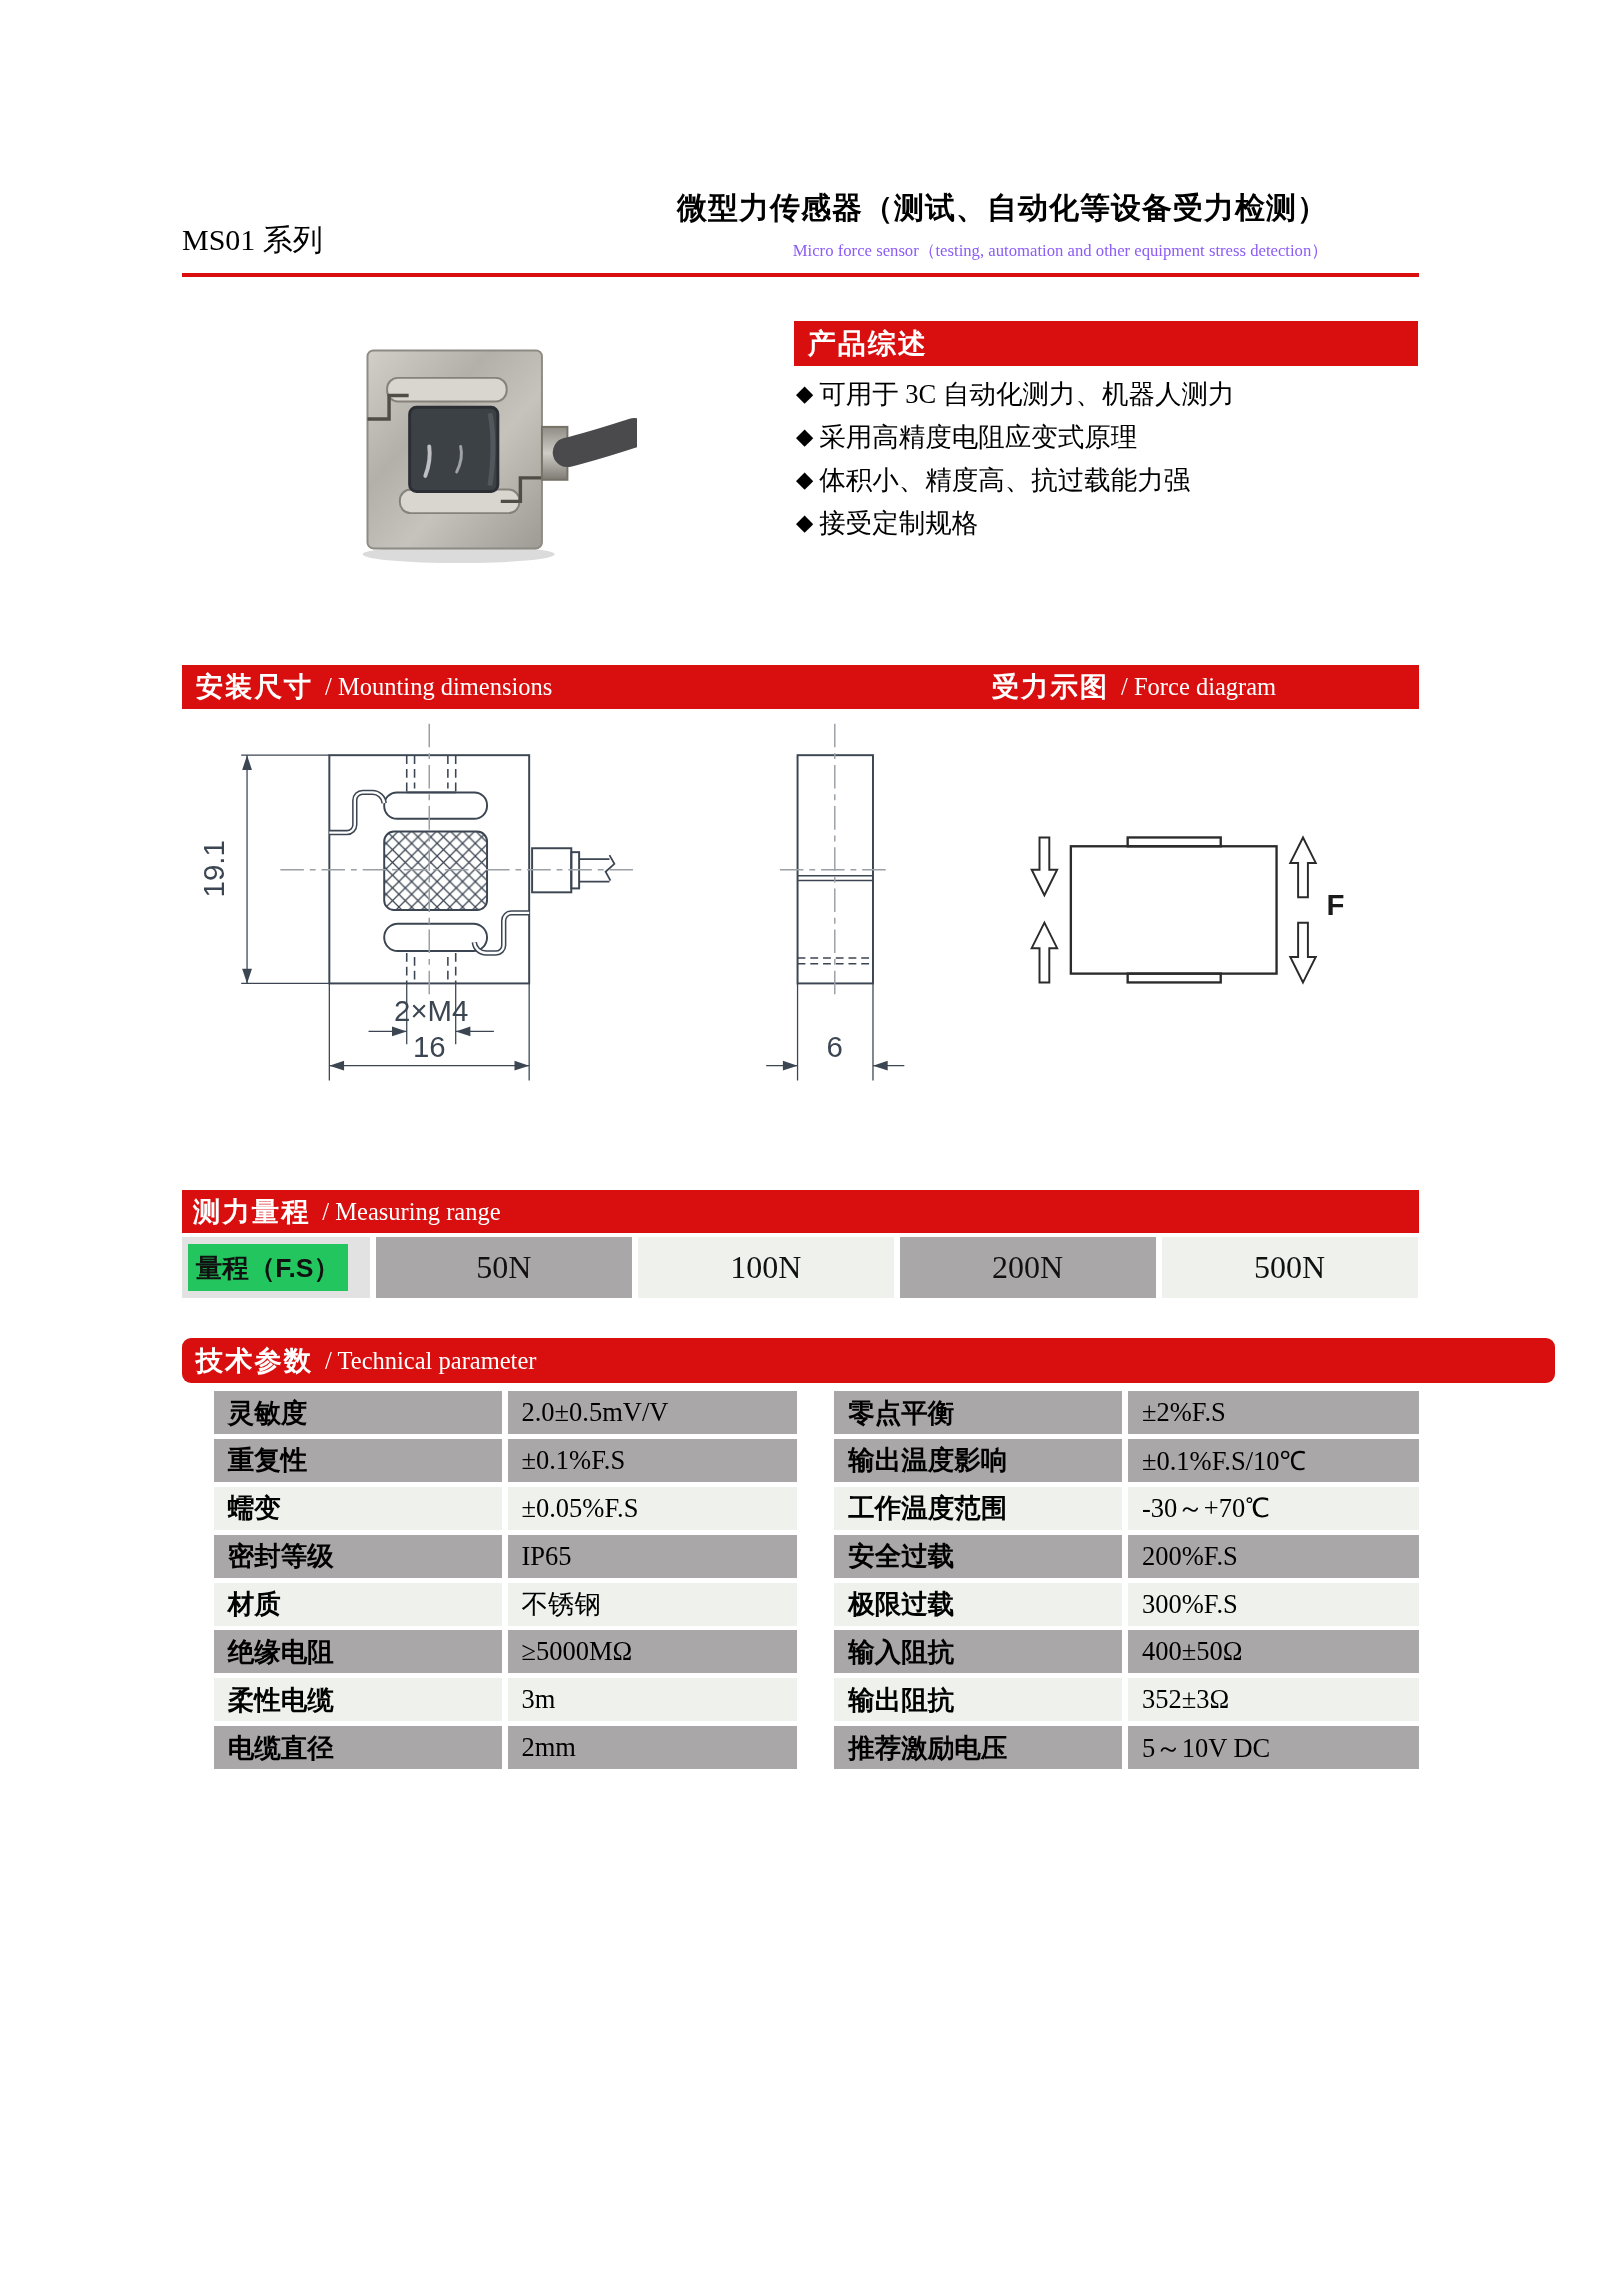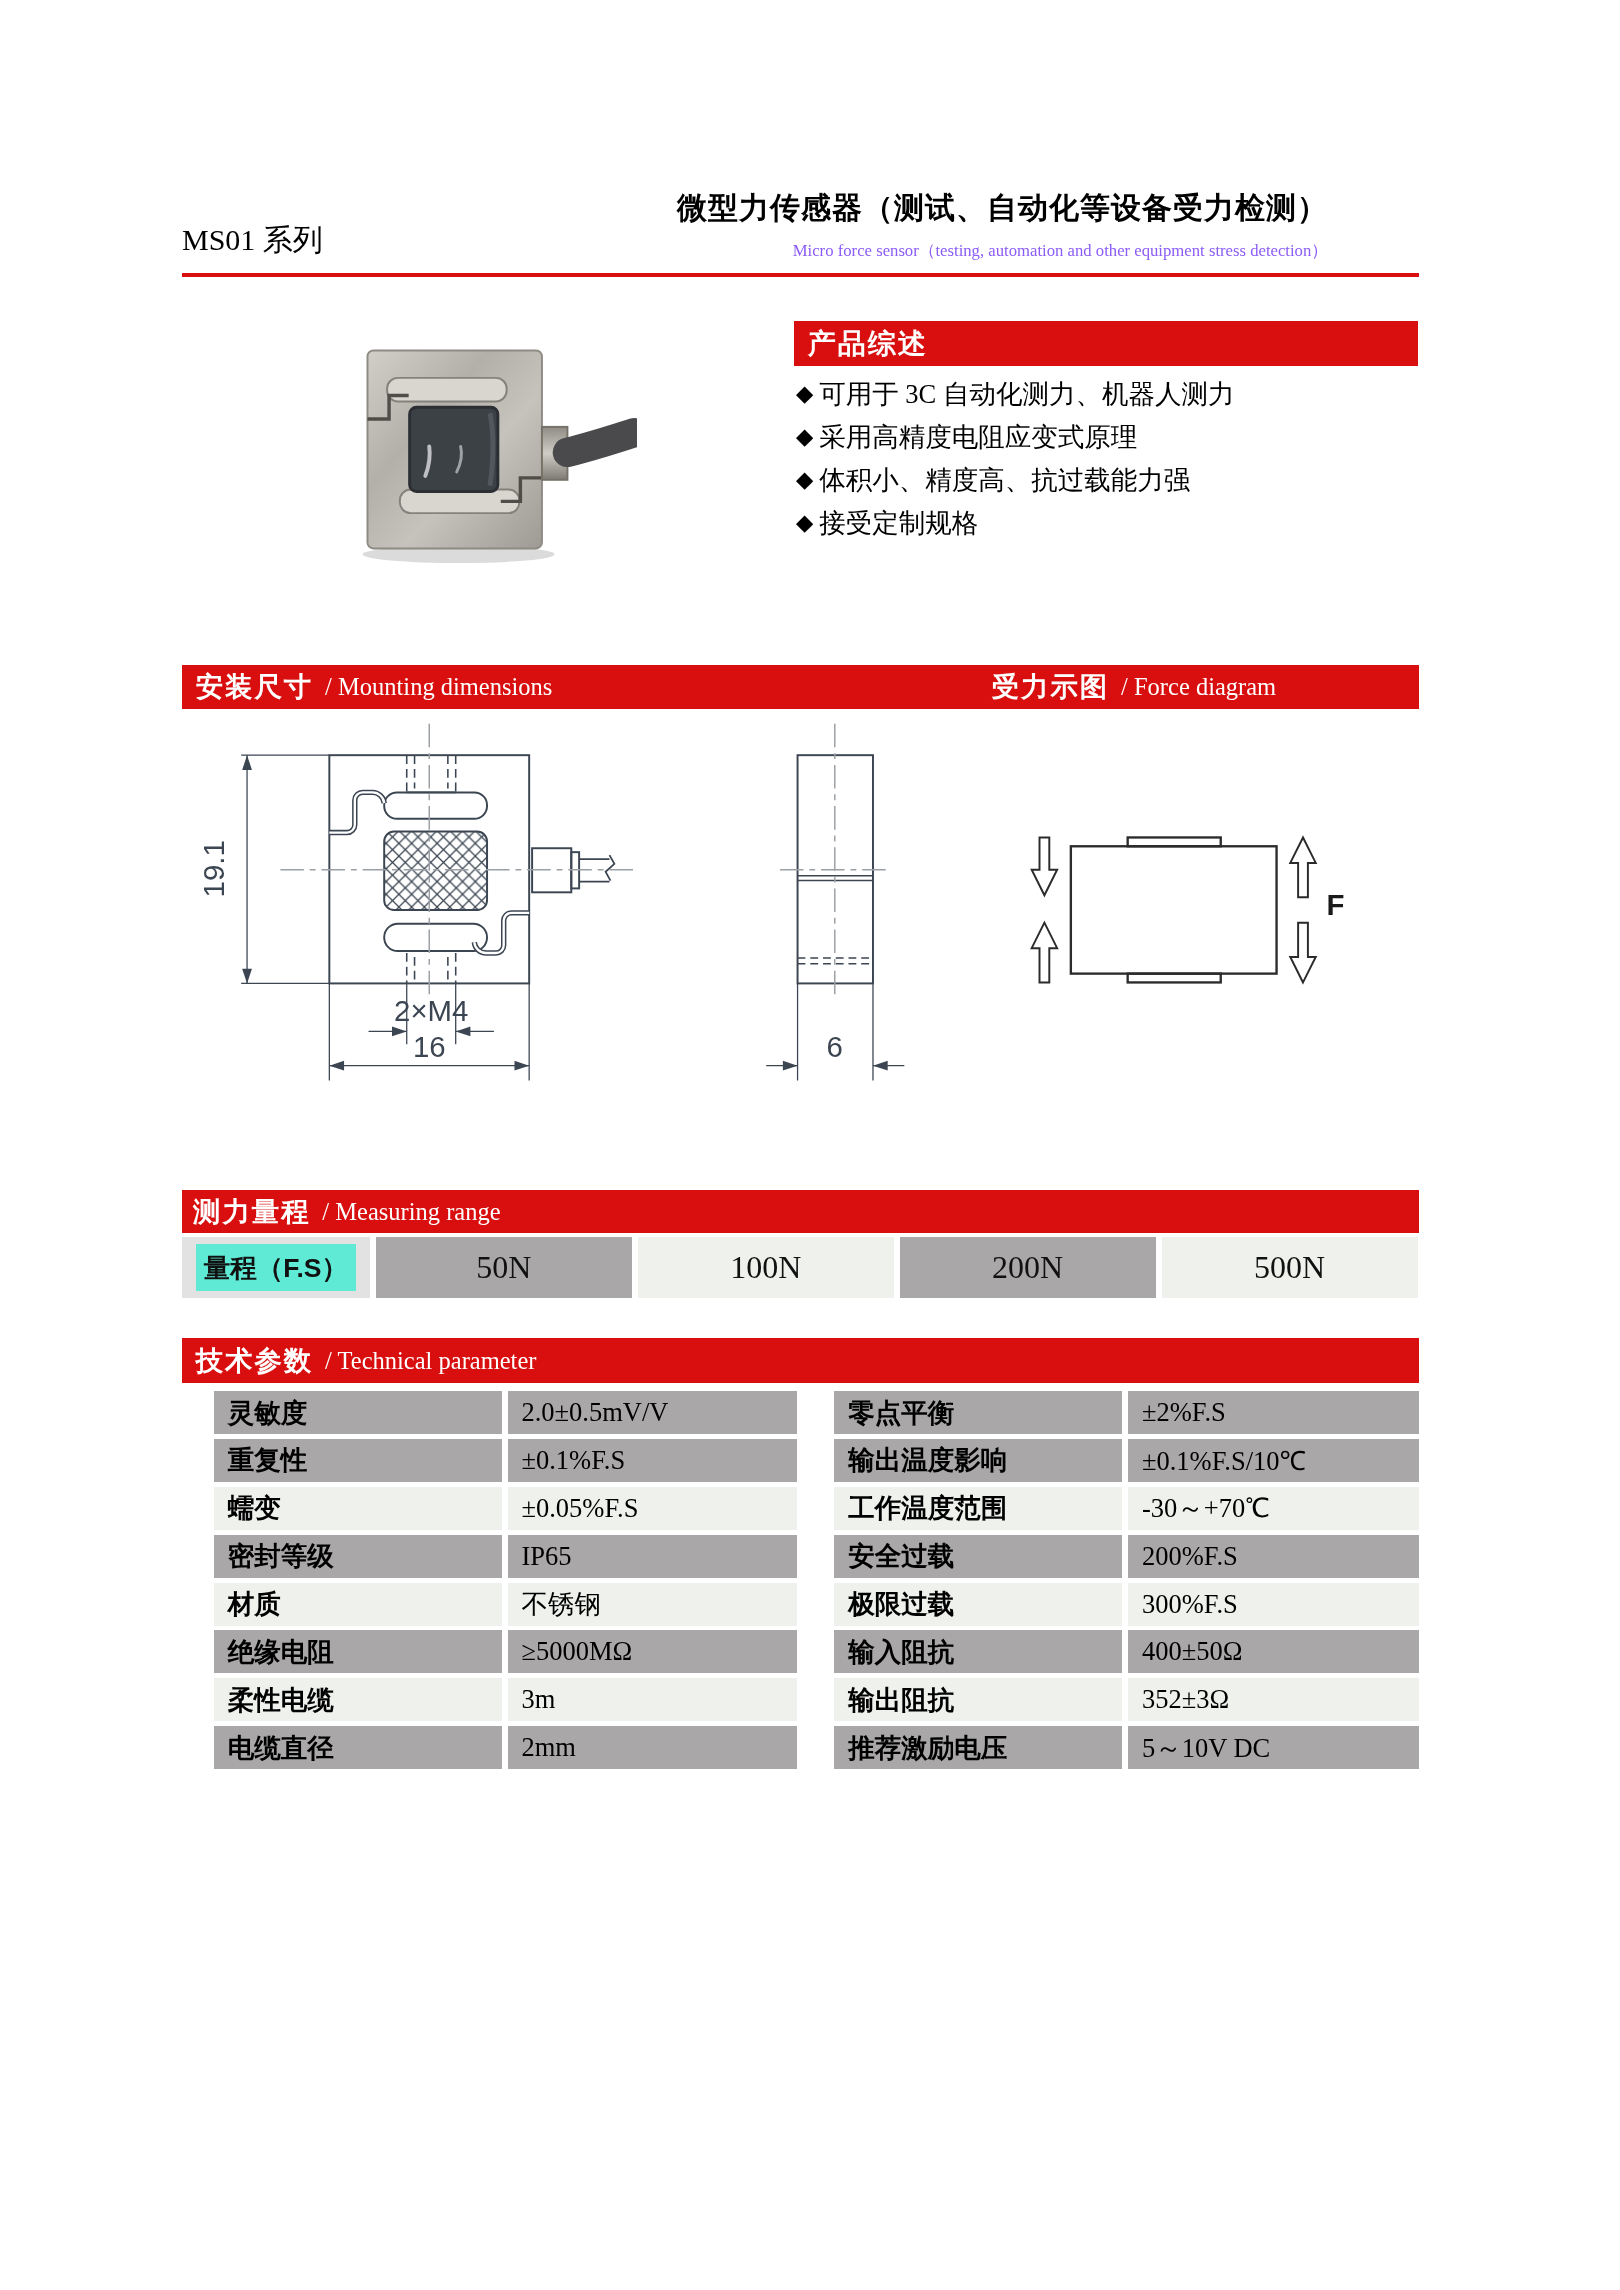--- a/index.html
+++ b/index.html
@@ -22,31 +22,31 @@
   
   .redbar{background:var(--red);color:#fff;display:flex;align-items:center;
           padding-left:13.7px;box-sizing:border-box;}
   .redbar .zh{font-size:27.4px;font-weight:bold;letter-spacing:2px;}
   .redbar .en{font-family:"Liberation Serif",serif;font-size:24.5px;margin-left:11.8px;}
   .bar-overview{left:794px;top:321px;width:624px;height:45px;}
   .bar-overview .zh{font-size:28px;}
   .bar-mounting{left:182px;top:665px;width:924px;height:44px;}
   .bar-force{left:978px;top:665px;width:441px;height:44px;}
   .bar-range{left:182px;top:1190px;width:1237px;height:43px;padding-left:11px;}
-  .bar-tech{left:182px;top:1338px;width:1237px;height:45px;}
+  .bar-tech{left:182px;top:1338px;width:1373px;height:45px;border-radius:9px;}
   
   .bullets{left:796px;top:372px;width:627px;}
   .bullet{display:flex;align-items:center;height:43px;font-family:"Liberation Serif",serif;
           font-size:26.5px;color:#000;}
   .bullet .diamond{font-size:22.5px;margin-right:5.9px;font-family:"Liberation Sans",sans-serif;}
   
   .range-row{left:182px;top:1237px;width:1237px;height:61px;display:flex;gap:5.9px;}
   .range-label{width:188px;background:var(--label-gray);display:flex;align-items:center;
                font-size:26.5px;font-weight:600;box-sizing:border-box;padding-left:5.9px;}
-  .range-label span{background:#5eead4;padding:5.9px 7.8px;margin-left:8px;}
+  .range-label span{background:#22c55e;padding:5.9px 7.8px;}
   .range-cell{width:256px;display:flex;align-items:center;justify-content:center;
               font-family:"Liberation Serif",serif;font-size:32px;}
   .shade-gray{background:var(--row-gray);}
   .shade-light{background:var(--row-light);}
   
   .tech-table{left:182px;top:1391px;width:1237px;display:flex;flex-direction:column;gap:4.9px;}
   .tech-row{display:flex;gap:5.9px;height:43px;}
   .tech-row .c1{width:302px;} .tech-row .c2{width:303px;}
   .tech-row .c3{width:302px;} .tech-row .c4{width:305px;}
   .tcell{display:flex;align-items:center;box-sizing:border-box;padding-left:13.7px;}

